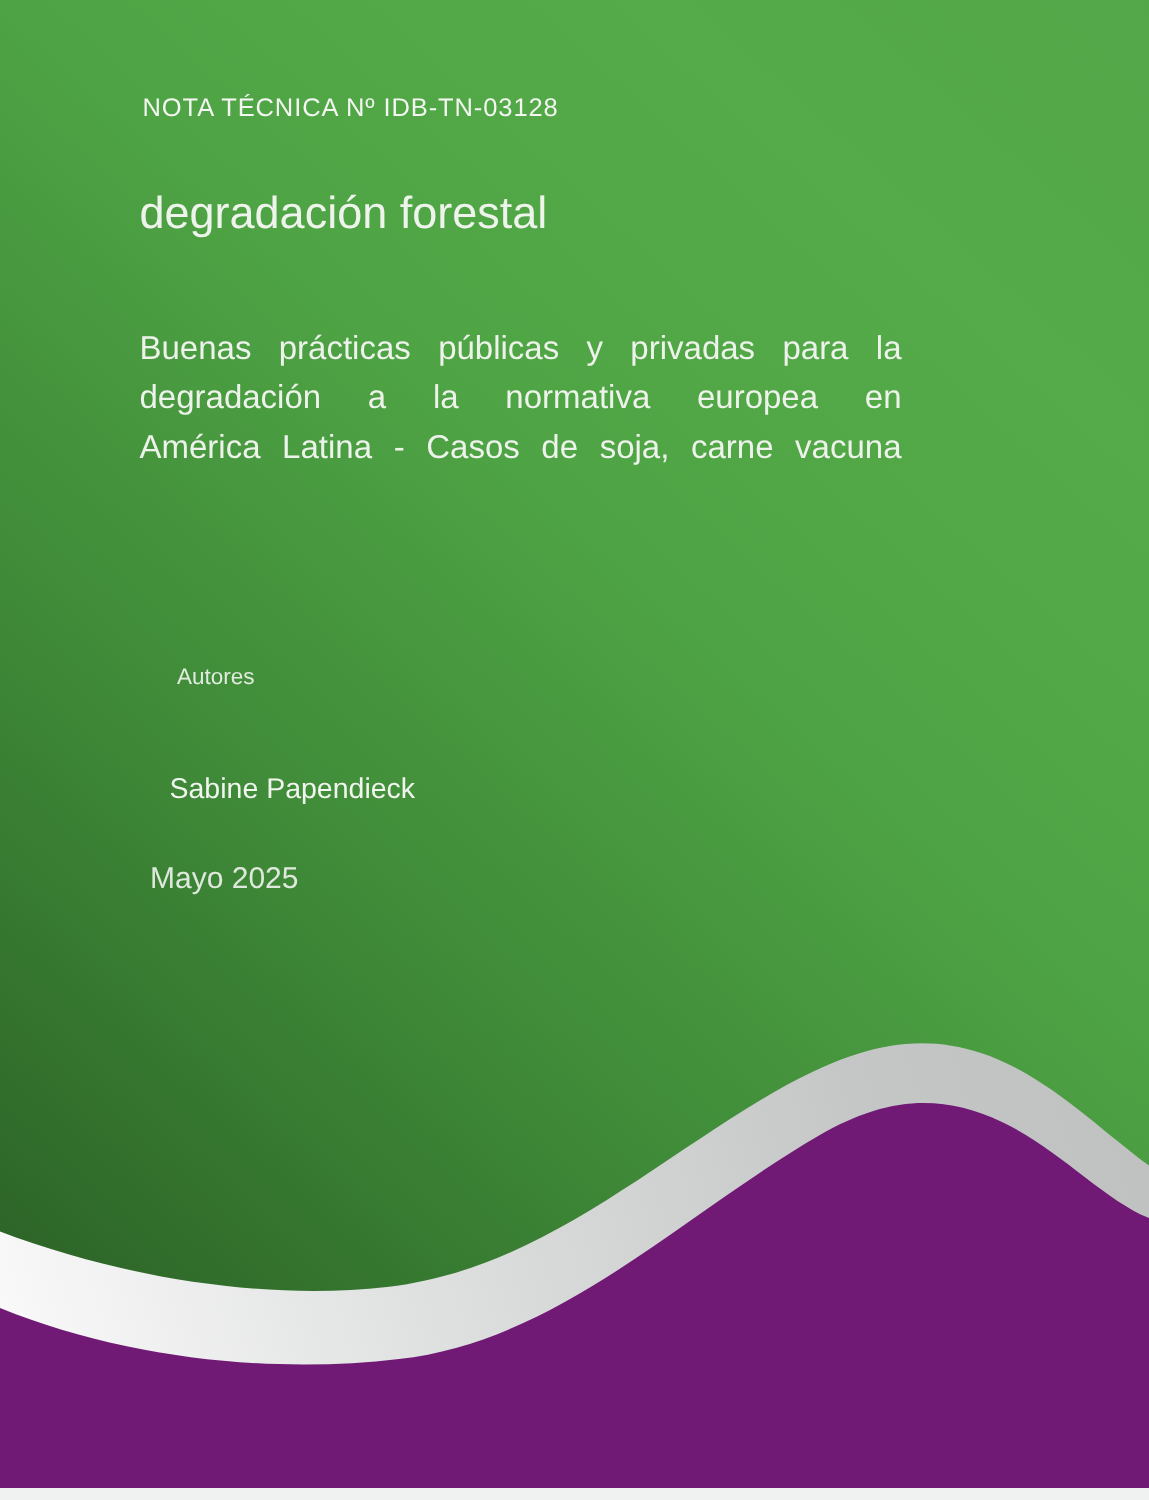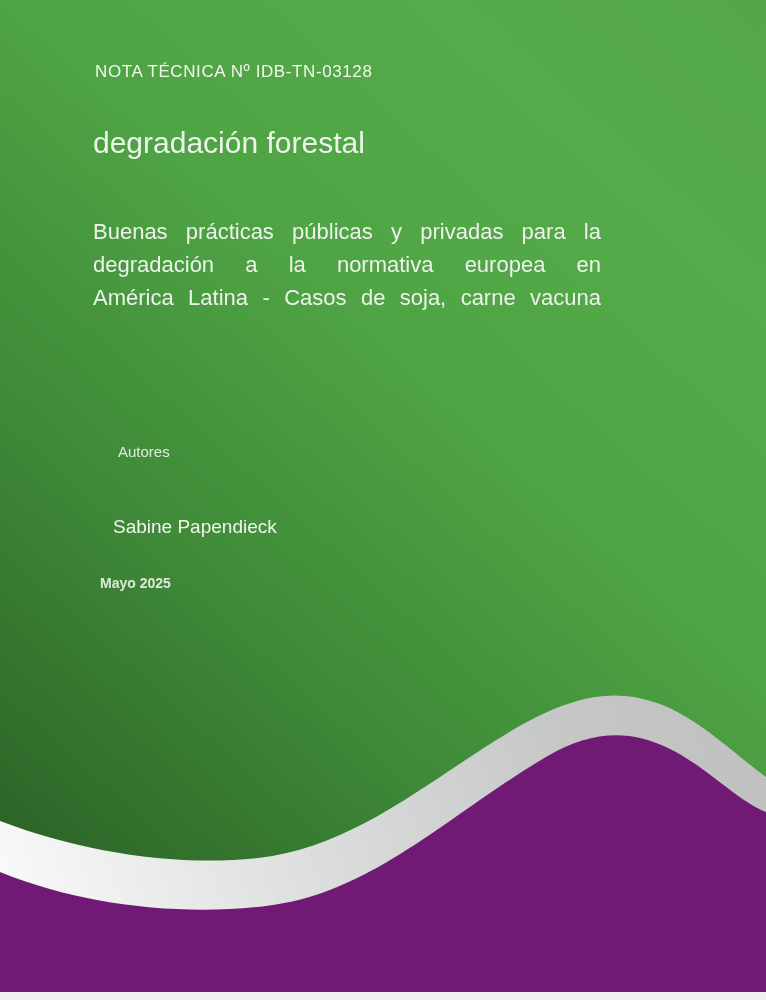--- a/index.html
+++ b/index.html
@@ -30,21 +30,21 @@
     position:absolute;left:118px;top:443px;
     font-size:15px;color:#e2ebdf;font-weight:400;
   }
   .authors{
     position:absolute;left:113px;top:468px;
     font-size:19px;color:#f0f5ee;font-weight:400;margin-top:48px;
   }
   .author-line{margin-bottom:17px;}
   .date{
     position:absolute;left:100px;top:575px;
-    font-size:14px;color:#dfe8dc;font-weight:700;
+    font-size:20px;color:#dfe8dc;font-weight:400;
   }
 
   .footer{position:absolute;left:0;top:890px;width:766px;height:85px;}
   .bottom-strip{
     position:absolute;left:0;bottom:0;width:766px;height:8px;background:#f0f1f1;
   }
 </style>
 </head>
 <body>
 

